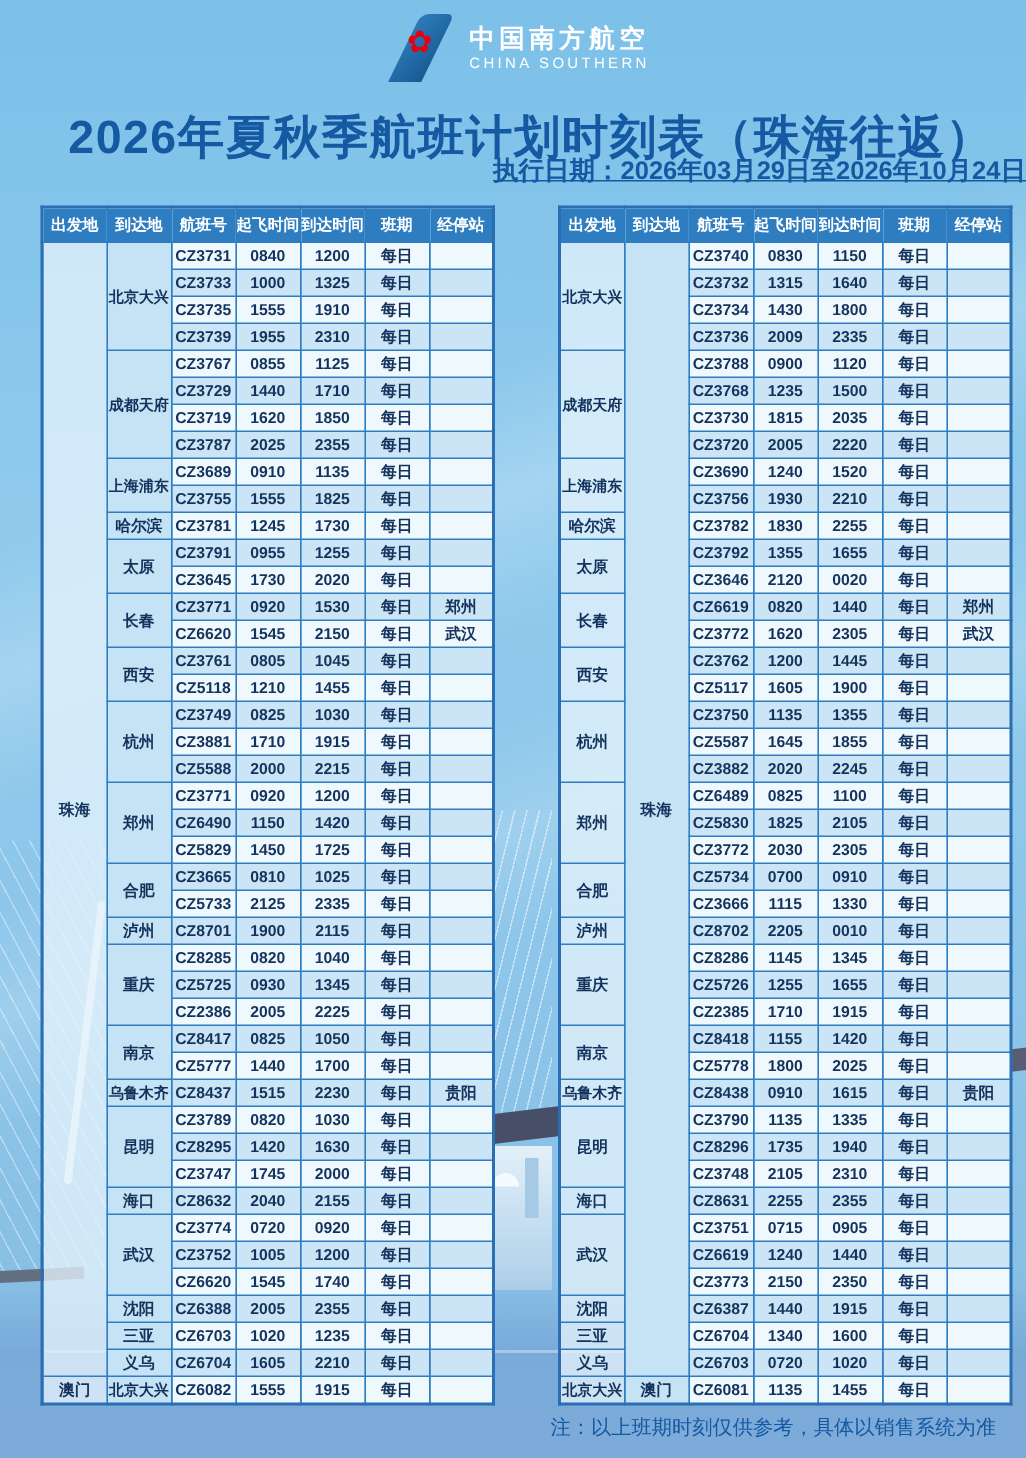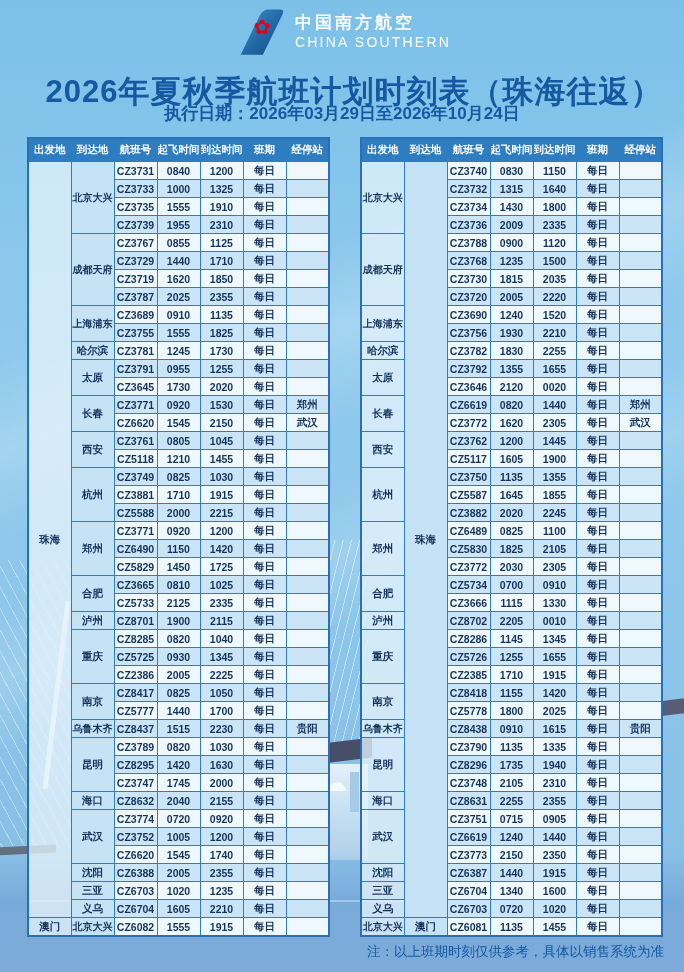--- a/index.html
+++ b/index.html
@@ -28,27 +28,27 @@
   .bldg-1{left:350px;top:772px;width:9px;height:40px;background:#a6c9e4;}
   .bldg-2{left:322px;top:800px;width:7px;height:28px;background:#9fc4e2;}
   .sea{left:0;bottom:0;width:684px;height:118px;
        background:linear-gradient(180deg,rgba(125,170,215,0) 0%,rgba(106,152,206,.50) 40%,rgba(122,164,214,.72) 100%);}
   .sea-line{left:30px;bottom:70px;width:620px;height:2px;background:rgba(255,255,255,.35);}
   
   .brand{position:absolute;top:9px;left:0;width:684px;display:flex;justify-content:center;
          align-items:center;gap:10px;z-index:2;}
   .brand-text{display:flex;flex-direction:column;line-height:1.1;}
   .brand-cn{color:#fff;font-weight:bold;font-size:17px;letter-spacing:3px;}
-  .brand-en{color:#fff;font-size:14px;letter-spacing:2.2px;margin-top:2px;}
+  .brand-en{color:#fff;font-size:10px;letter-spacing:2.2px;margin-top:2px;}
   .title{position:absolute;top:59px;left:0;width:684px;text-align:center;z-index:2;
          font-size:31px;font-weight:bold;color:#1459a1;letter-spacing:1px;margin:12px;}
-  .subtitle{position:absolute;top:102px;left:0;width:684px;text-align:center;z-index:2;
-         font-size:17px;font-weight:bold;color:#1459a1;}
+  .subtitle{position:absolute;top:102px;left:0;width:684px;text-align:right;z-index:2;
+         font-size:17px;font-weight:bold;color:#1459a1;text-decoration:underline;}
   
-  .tables{position:absolute;top:137px;left:27px;z-index:2;display:flex;gap:30px;}
+  .tables{position:absolute;top:137px;left:27px;z-index:2;display:flex;gap:42px;}
   table{border-collapse:collapse;table-layout:fixed;width:301px;border:2px solid #2a6fb4;}
   col{width:43px;}
   th{height:22px;background:#2e7dc1;color:#ffffff;font-size:10.5px;font-weight:bold;
      border:1px solid #2e7dc1;padding:0;white-space:nowrap;overflow:hidden;}
   td{height:17px;font-size:10.5px;font-weight:bold;color:#14335c;text-align:center;
      border:1px solid #2e7dc1;padding:0;white-space:nowrap;overflow:hidden;vertical-align:middle;}
   tr.odd td{background:#eff8fd;}
   tr.even td{background:#cbe4f6;}
   table td.origin-cell{background:rgba(228,242,251,.78);}
   table td.dest-cell{background:#c6e2f5;}

